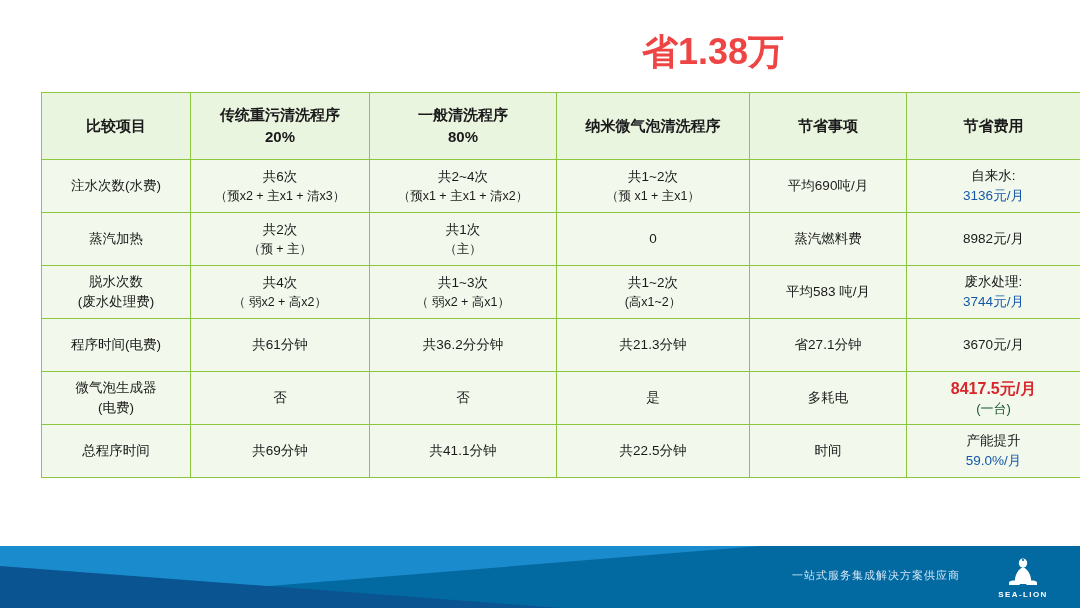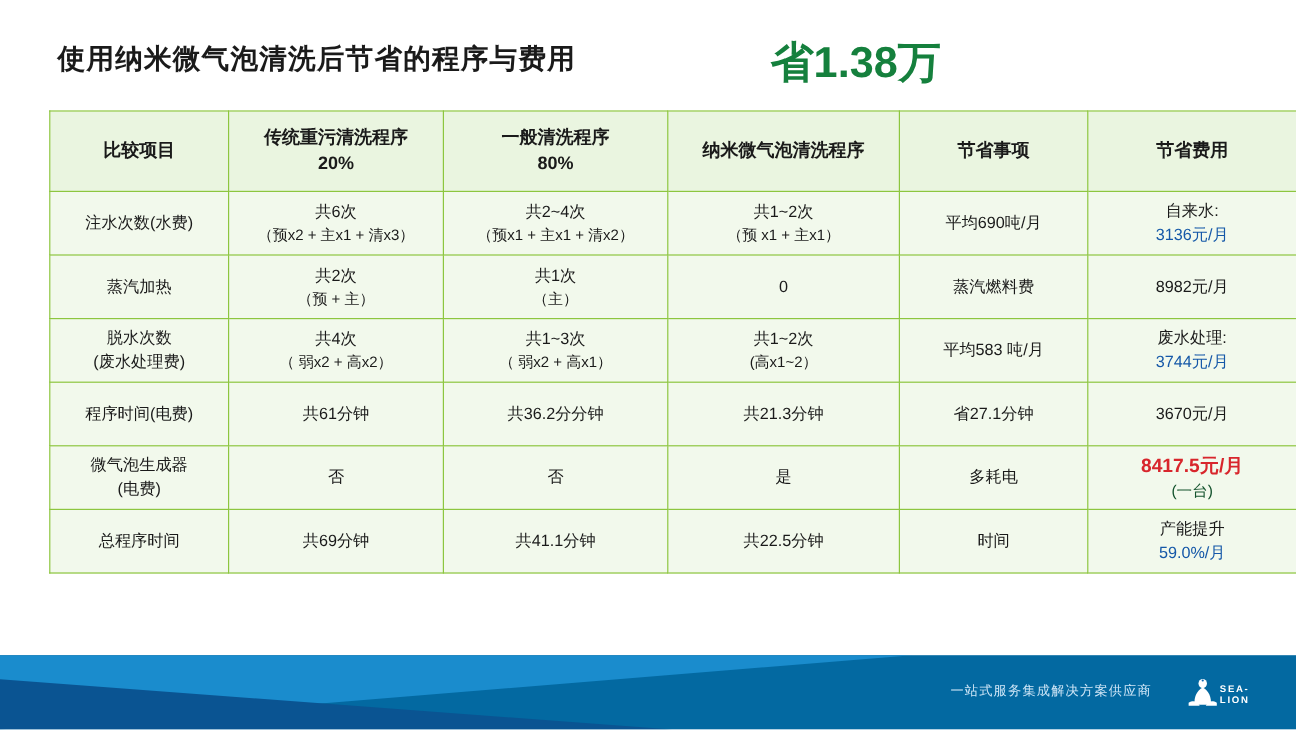--- a/index.html
+++ b/index.html
@@ -49,21 +49,21 @@
   }
   .title-blue {
     font-size: 26px;
     font-weight: bold;
     color: #1558a8;
     letter-spacing: 1px;
   }
   .title-red {
     font-size: 36px;
     font-weight: bold;
-    color: #15803d;
+    color: #ef4444;
     margin-left: 2px;
     letter-spacing: 0px;
   }
 
   
   .table-wrap {
     position: absolute;
     left: 41px;
     top: 92px;
     width: 997px;
@@ -158,40 +158,39 @@
     font-size: 11px;
     letter-spacing: 1px;
   }
   .logo {
     position: absolute;
     right: 22px;
     top: 6px;
     width: 70px;
     height: 52px;
     display: flex;
-    flex-direction: row;
+    flex-direction: column;
     align-items: center;
     justify-content: center;
   }
   .logo svg { display: block; }
   .logo-text {
     color: #ffffff;
     font-size: 8px;
     letter-spacing: 1.4px;
     margin-top: 1px;
     font-weight: bold;
   }
 </style>
 </head>
 <body>
 
 <div class="slide">
 
   <div class="header">
-    <div class="title-main">使用纳米微气泡清洗后节省的程序与费用</div>
     <div class="title-right">
       <span class="title-red">省1.38万</span>
     </div>
   </div>
 
   <div class="table-wrap">
     <table class="main">
       <thead>
         <tr>
           <th class="col1">

